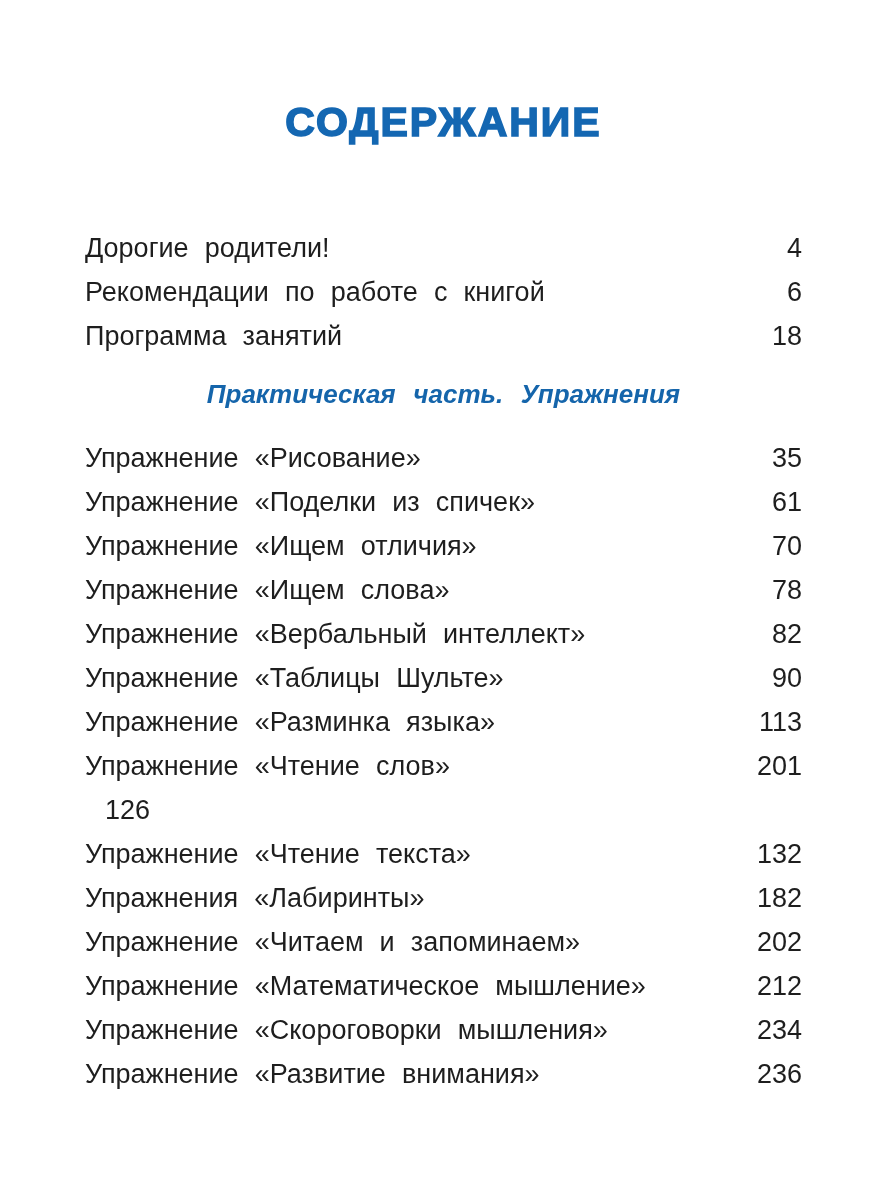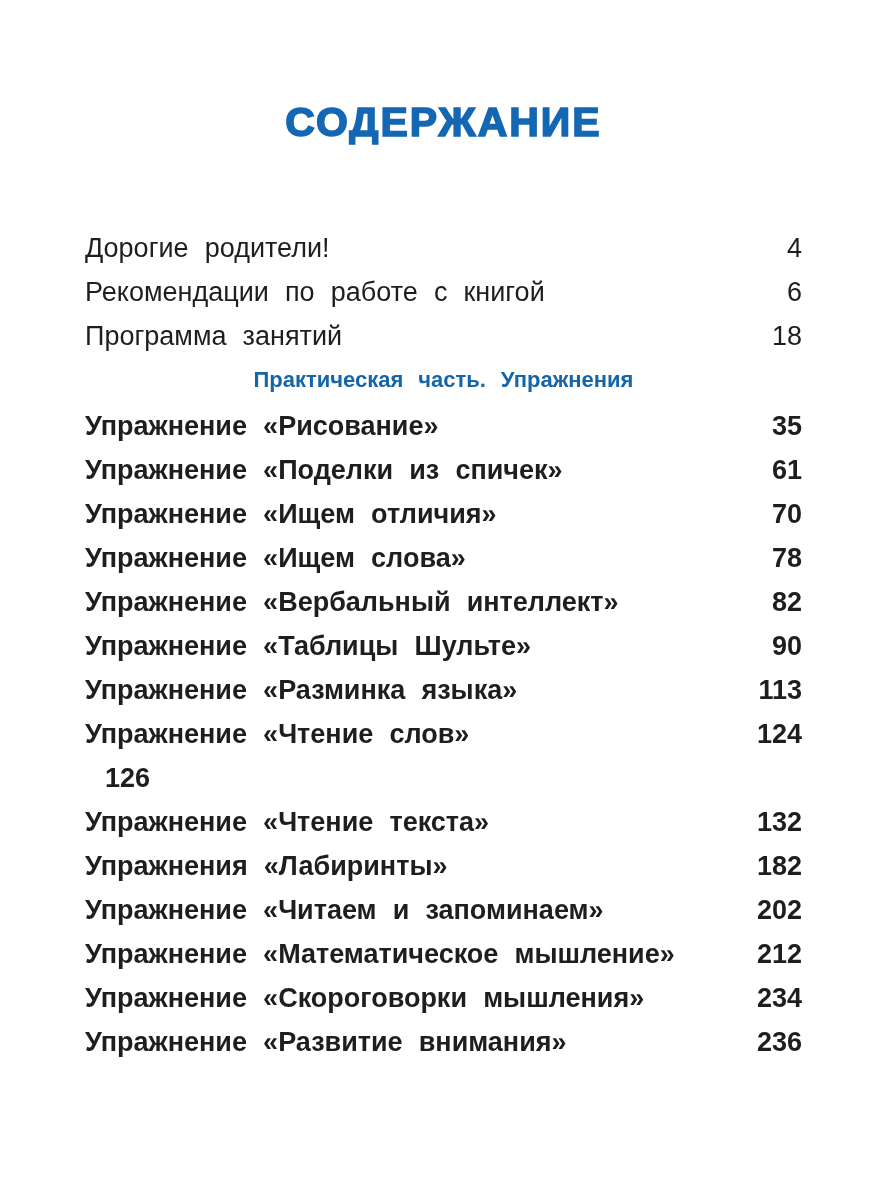--- a/index.html
+++ b/index.html
@@ -46,32 +46,33 @@
   }
   .row .label {
     overflow: hidden;
   }
   .row .page-num {
     margin-left: 20px;
     text-align: right;
     word-spacing: normal;
   }
   .section-heading {
+    margin-top: 14px;
     height: 44px;
     display: flex;
     align-items: center;
     justify-content: center;
-    font-size: 22px;
+    font-size: 26px;
     font-weight: 700;
     word-spacing: 0.4em;
     color: var(--accent-color);
+    font-style: italic;
   }
   .exercise-list {
-    margin-top: 2px;
-    font-weight: bold;
+    margin-top: 20px;
   }
 </style>
 </head>
 <body>
 
 <div class="page">
   <h1 class="page-title">СОДЕРЖАНИЕ</h1>
 
   <div class="front-list">
   <div class="row">
@@ -123,21 +124,21 @@
     <span class="page-num">90</span>
   </div>
 
   <div class="row">
     <span class="label">Упражнение «Разминка языка»</span>
     <span class="page-num">113</span>
   </div>
 
   <div class="row">
     <span class="label">Упражнение «Чтение слов»</span>
-    <span class="page-num">124</span>
+    <span class="page-num">201</span>
   </div>
 
   <div class="row">
     <span class="page-num">126</span>
   </div>
 
   <div class="row">
     <span class="label">Упражнение «Чтение текста»</span>
     <span class="page-num">132</span>
   </div>

